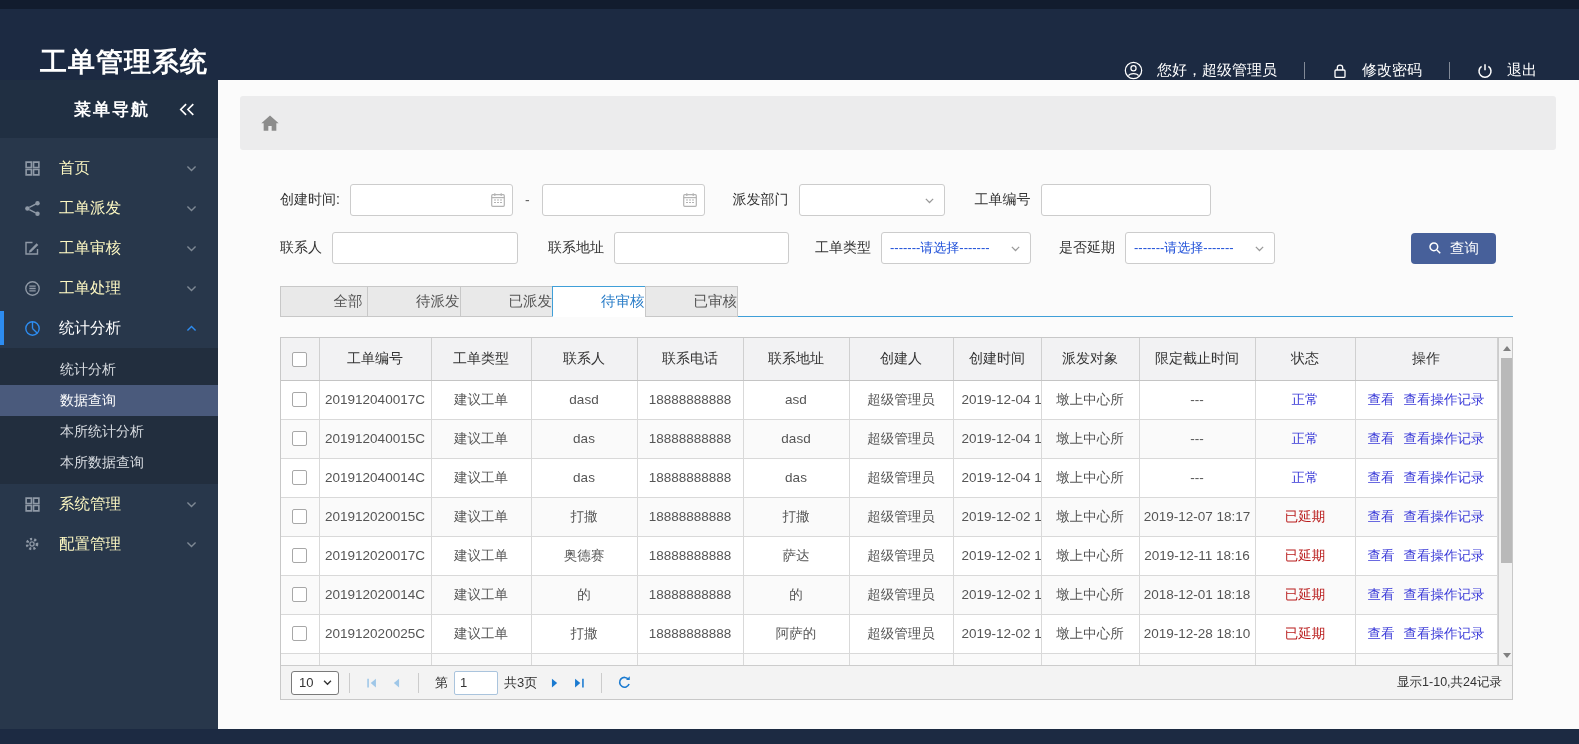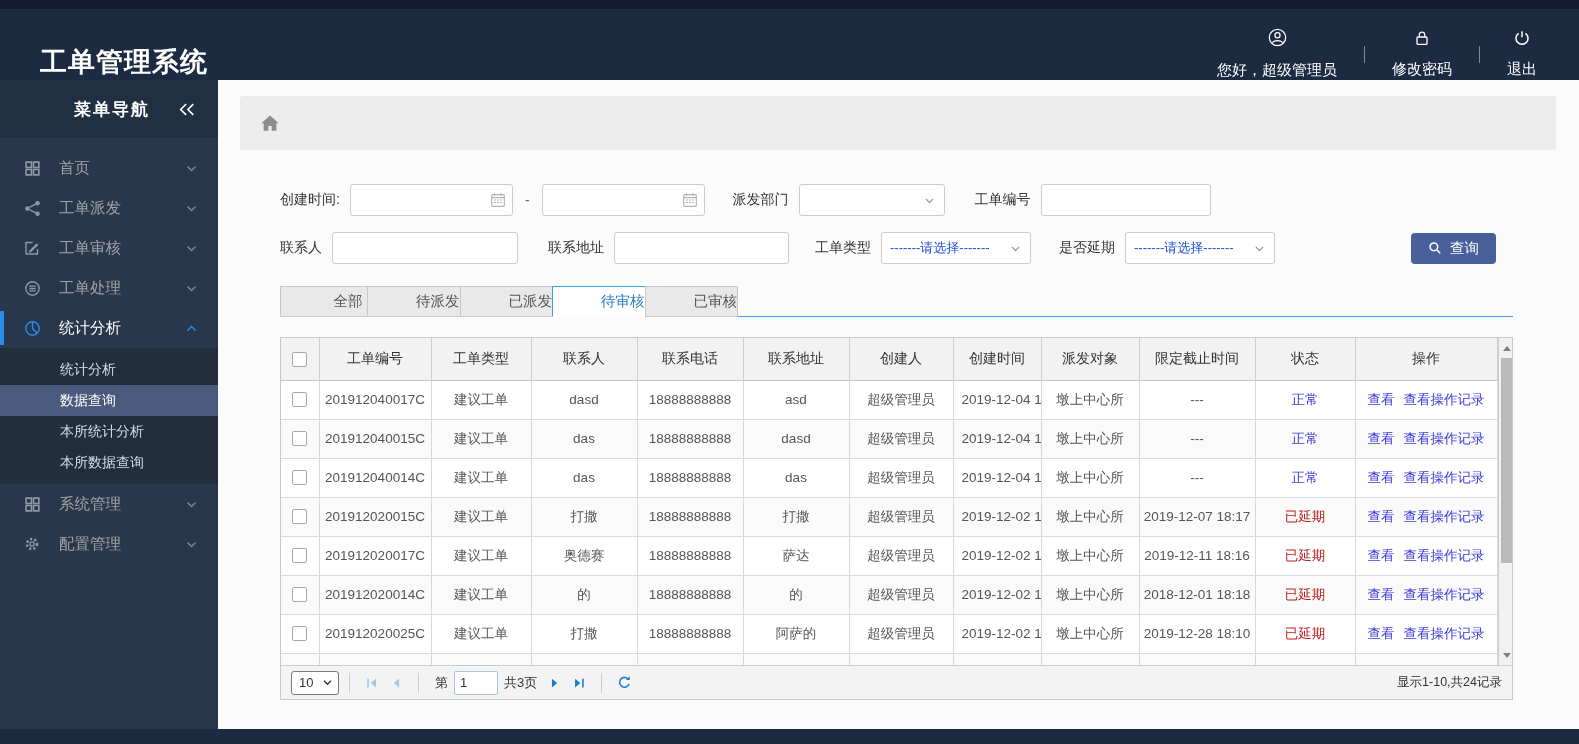--- a/index.html
+++ b/index.html
@@ -5,35 +5,35 @@
   * { margin:0; padding:0; box-sizing:border-box; font-family:"Liberation Sans","DejaVu Sans",sans-serif; }
   html,body { width:1579px; height:744px; overflow:hidden; }
   body { display:flex; flex-direction:column; background:#fbfbfb; }
 
   
   .topbar { height:80px; background:#1c2a42; flex:none; display:flex; align-items:flex-end;
             justify-content:space-between; padding:0 42px 0 40px; position:relative; }
   .topbar::before { content:""; position:absolute; top:0; left:0; right:0; height:9px; background:#121c2e; }
   .app-title { color:#fff; font-size:27px; font-weight:bold; letter-spacing:1px; margin-top:8px; }
   .top-right { display:flex; align-items:center; color:#fff; font-size:15px; margin-top:8px; }
-  .top-item { display:flex; align-items:center; gap:14px; cursor:pointer;flex-direction:column; }
+  .top-item { display:flex; align-items:center; gap:14px; cursor:pointer; }
   .top-sep { width:1px; height:17px; background:rgba(255,255,255,.45); margin:0 27px; }
 
   
   .layout { display:flex; height:649px; flex:none; }
   .footbar { height:15px; flex:none; background:#1c2a42; }
 
   
   .sidebar { width:218px; flex:none; background:#28374b; display:flex; flex-direction:column; }
   .side-head { height:58px; background:#202f42; display:flex; align-items:center; padding:0 22px 0 74px;gap:17px; }
   .side-title { color:#fff; font-size:17px; font-weight:bold; letter-spacing:2px; }
   .collapse-btn { margin-left:auto; color:#fff; cursor:pointer; display:flex; }
   .side-menu { padding-top:10px; }
   .side-item { position:relative; height:40px; display:flex; align-items:center;
-               padding:0 20px 0 24px; color:#a3a3a3; cursor:pointer; }
+               padding:0 20px 0 24px; color:#fef9c3; cursor:pointer; }
   .side-item .accent { position:absolute; left:0; top:3px; bottom:3px; width:4px; background:transparent; }
   .side-item.active { color:#fff; }
   .side-item.active .accent { background:#2d8cf0; }
   .side-item.active .s-icon, .side-item.active .s-chev { color:#2d8cf0; }
   .s-icon { width:22px; height:18px; margin-right:13px; display:flex; align-items:center; color:#8f99a6; }
   .s-label { font-size:15.5px; flex:1; }
   .s-chev { color:#7e8894; display:flex; }
   .submenu { background:#222e3e; padding:6px 0; }
   .sub-item { height:31px; display:flex; align-items:center; padding-left:60px;
               color:#d9dde2; font-size:14px; cursor:pointer; }

